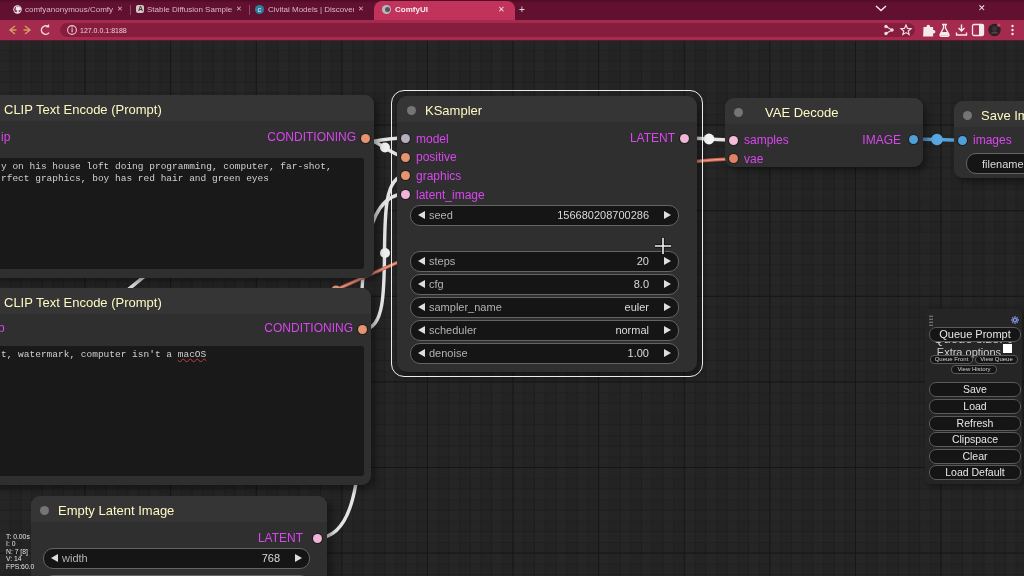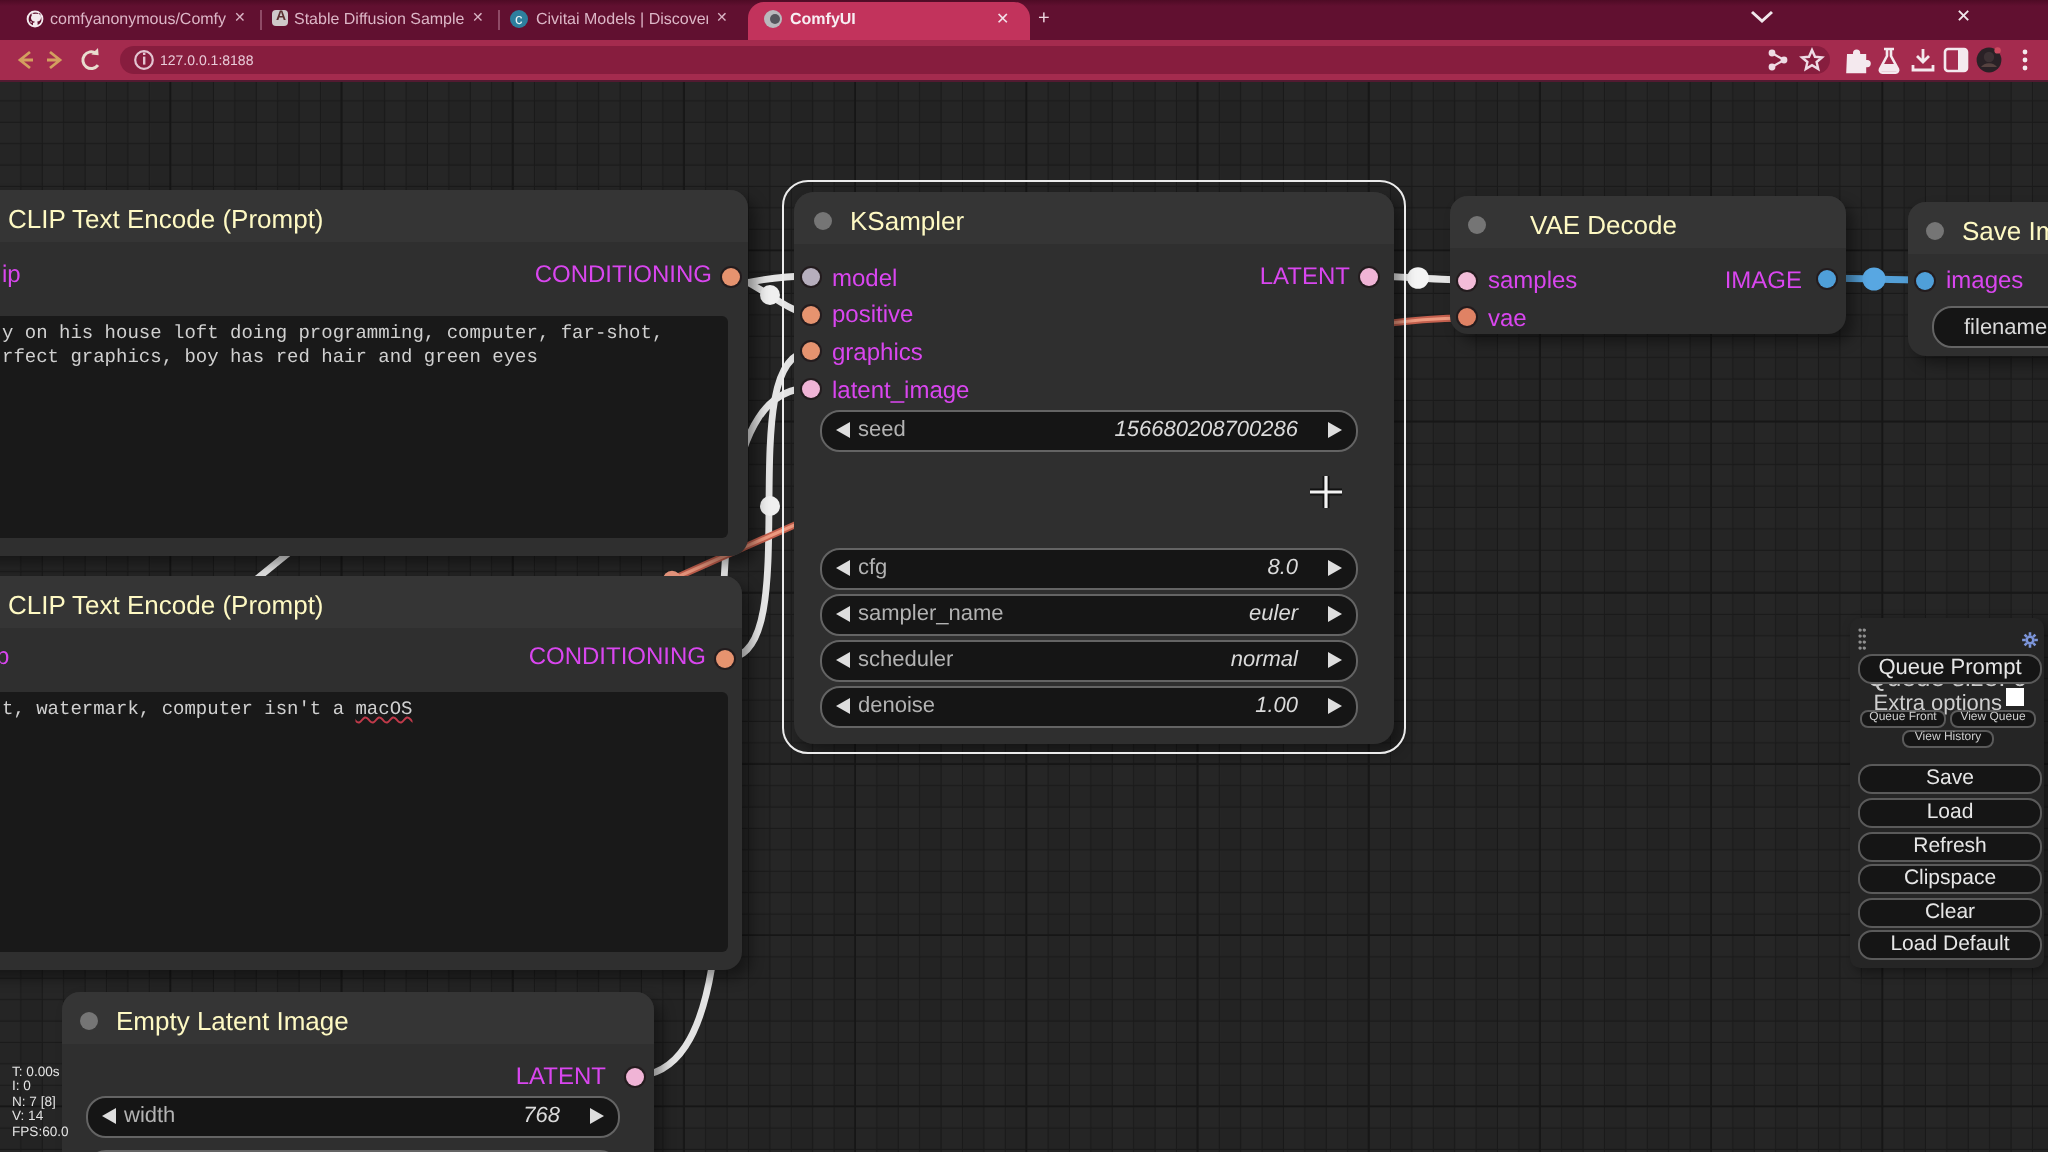--- a/index.html
+++ b/index.html
@@ -15,21 +15,21 @@
   
   #canvas{position:absolute;left:0;top:40px;width:1024px;height:536px;background:#242424;overflow:hidden;}
   .node{position:absolute;background:#2f2f2f;border-radius:9px;box-shadow:4px 4px 7px rgba(0,0,0,.4);}
   .ntitle{position:absolute;left:0;top:0;right:0;height:26px;background:#353535;border-radius:9px 9px 0 0;}
   .ntitletxt{position:absolute;top:7px;font-size:13px;color:#fef9c3;white-space:nowrap;}
   .ndot{position:absolute;width:9px;height:9px;border-radius:50%;background:#757575;top:10px;}
   .port{position:absolute;width:9px;height:9px;border-radius:50%;box-shadow:0 0 0 1px rgba(25,12,16,.55);}
   .plabel{position:absolute;font-size:12px;color:#d946ef;white-space:nowrap;}
   .widget{position:absolute;height:19px;background:#151515;border:1px solid #646464;border-radius:10px;font-size:11px;}
   .wl{position:absolute;left:18px;top:3.5px;color:#b2b2b2;}
-  .wv{position:absolute;right:29px;top:3.5px;color:#dadada;font-style:italic;}
+  .wv{position:absolute;right:29px;top:3.5px;color:#dadada;}
   .arl{position:absolute;left:7px;top:5.5px;width:0;height:0;border-top:4px solid transparent;border-bottom:4px solid transparent;border-right:7px solid #dedede;}
   .arr{position:absolute;right:7px;top:5.5px;width:0;height:0;border-top:4px solid transparent;border-bottom:4px solid transparent;border-left:7px solid #dedede;}
   .ta{position:absolute;box-sizing:border-box;background:#191919;border-radius:3px;font-family:"Liberation Mono",monospace;font-size:9.5px;line-height:11.7px;color:#d0d0d0;white-space:pre;overflow:hidden;}
   
   #menu{position:absolute;left:925px;top:269px;width:97px;height:175px;background:#252525;border-radius:5px;box-shadow:2px 2px 6px rgba(0,0,0,.4);}
   .mbtn{position:absolute;left:4px;width:90px;height:13px;background:#151515;border:1px solid #5a5a5a;border-radius:7px;color:#e6e6e6;font-size:10.5px;text-align:center;line-height:13px;}
   .spill{position:absolute;height:7px;background:#151515;border:1px solid #5a5a5a;border-radius:4px;color:#cfcfcf;font-size:6px;text-align:center;line-height:7px;}
   #stats{position:absolute;left:6px;top:493px;font-size:6.8px;line-height:7.4px;color:#e3e3e3;white-space:nowrap;}
 </style>
 </head>
@@ -189,20 +189,26 @@
     <div class="port" style="left:3.5px;top:75.5px;background:#e6936f;"></div>
     <div class="plabel" style="left:19px;top:73px;">graphics</div>
     <div class="port" style="left:3.5px;top:94.5px;background:#f0b4d6;"></div>
     <div class="plabel" style="left:19px;top:92px;">latent_image</div>
     <div class="port" style="right:8px;top:38px;background:#f0b4d6;"></div>
     <div class="plabel" style="right:22px;top:35.5px;">LATENT</div>
     <div class="widget" style="left:13px;top:109px;width:267px;">
       <div class="arl"></div>
         <div class="wl">seed</div>
         <span class="wv">156680208700286</span>
+        <div class="arr"></div>
+    </div>
+    <div class="widget" style="left:13px;top:155px;width:267px;">
+      <div class="arl"></div>
+        <div class="wl">steps</div>
+        <span class="wv">20</span>
         <div class="arr"></div>
     </div>
     <div class="widget" style="left:13px;top:178px;width:267px;">
       <div class="arl"></div>
         <div class="wl">cfg</div>
         <span class="wv">8.0</span>
         <div class="arr"></div>
     </div>
     <div class="widget" style="left:13px;top:201px;width:267px;">
       <div class="arl"></div>

